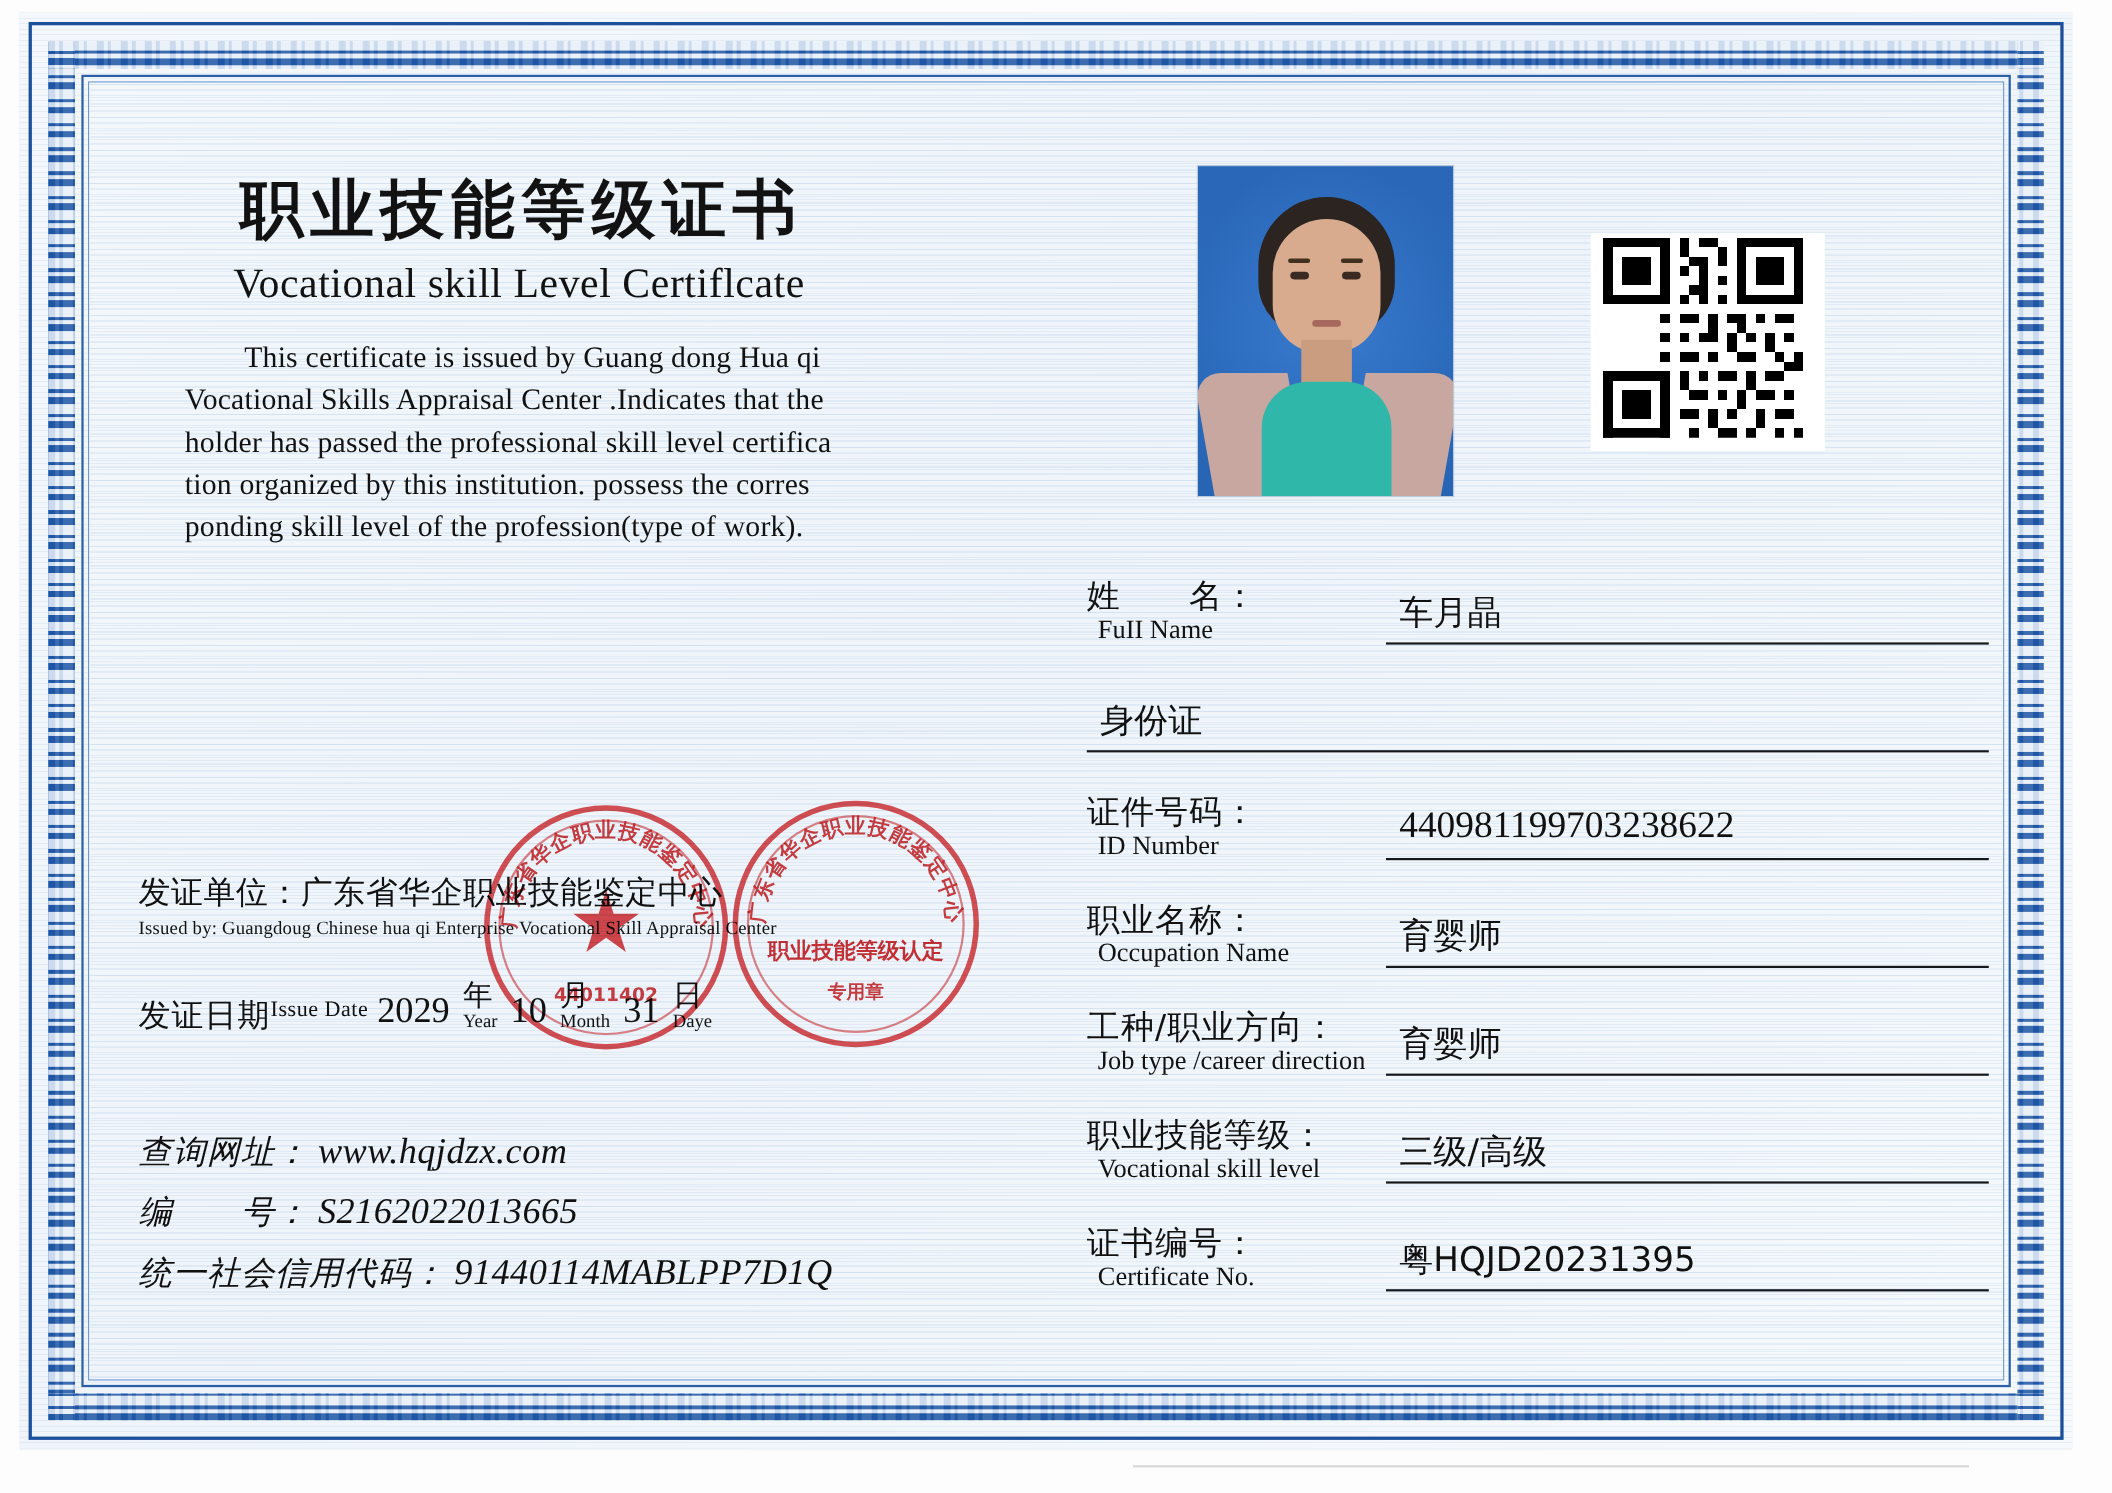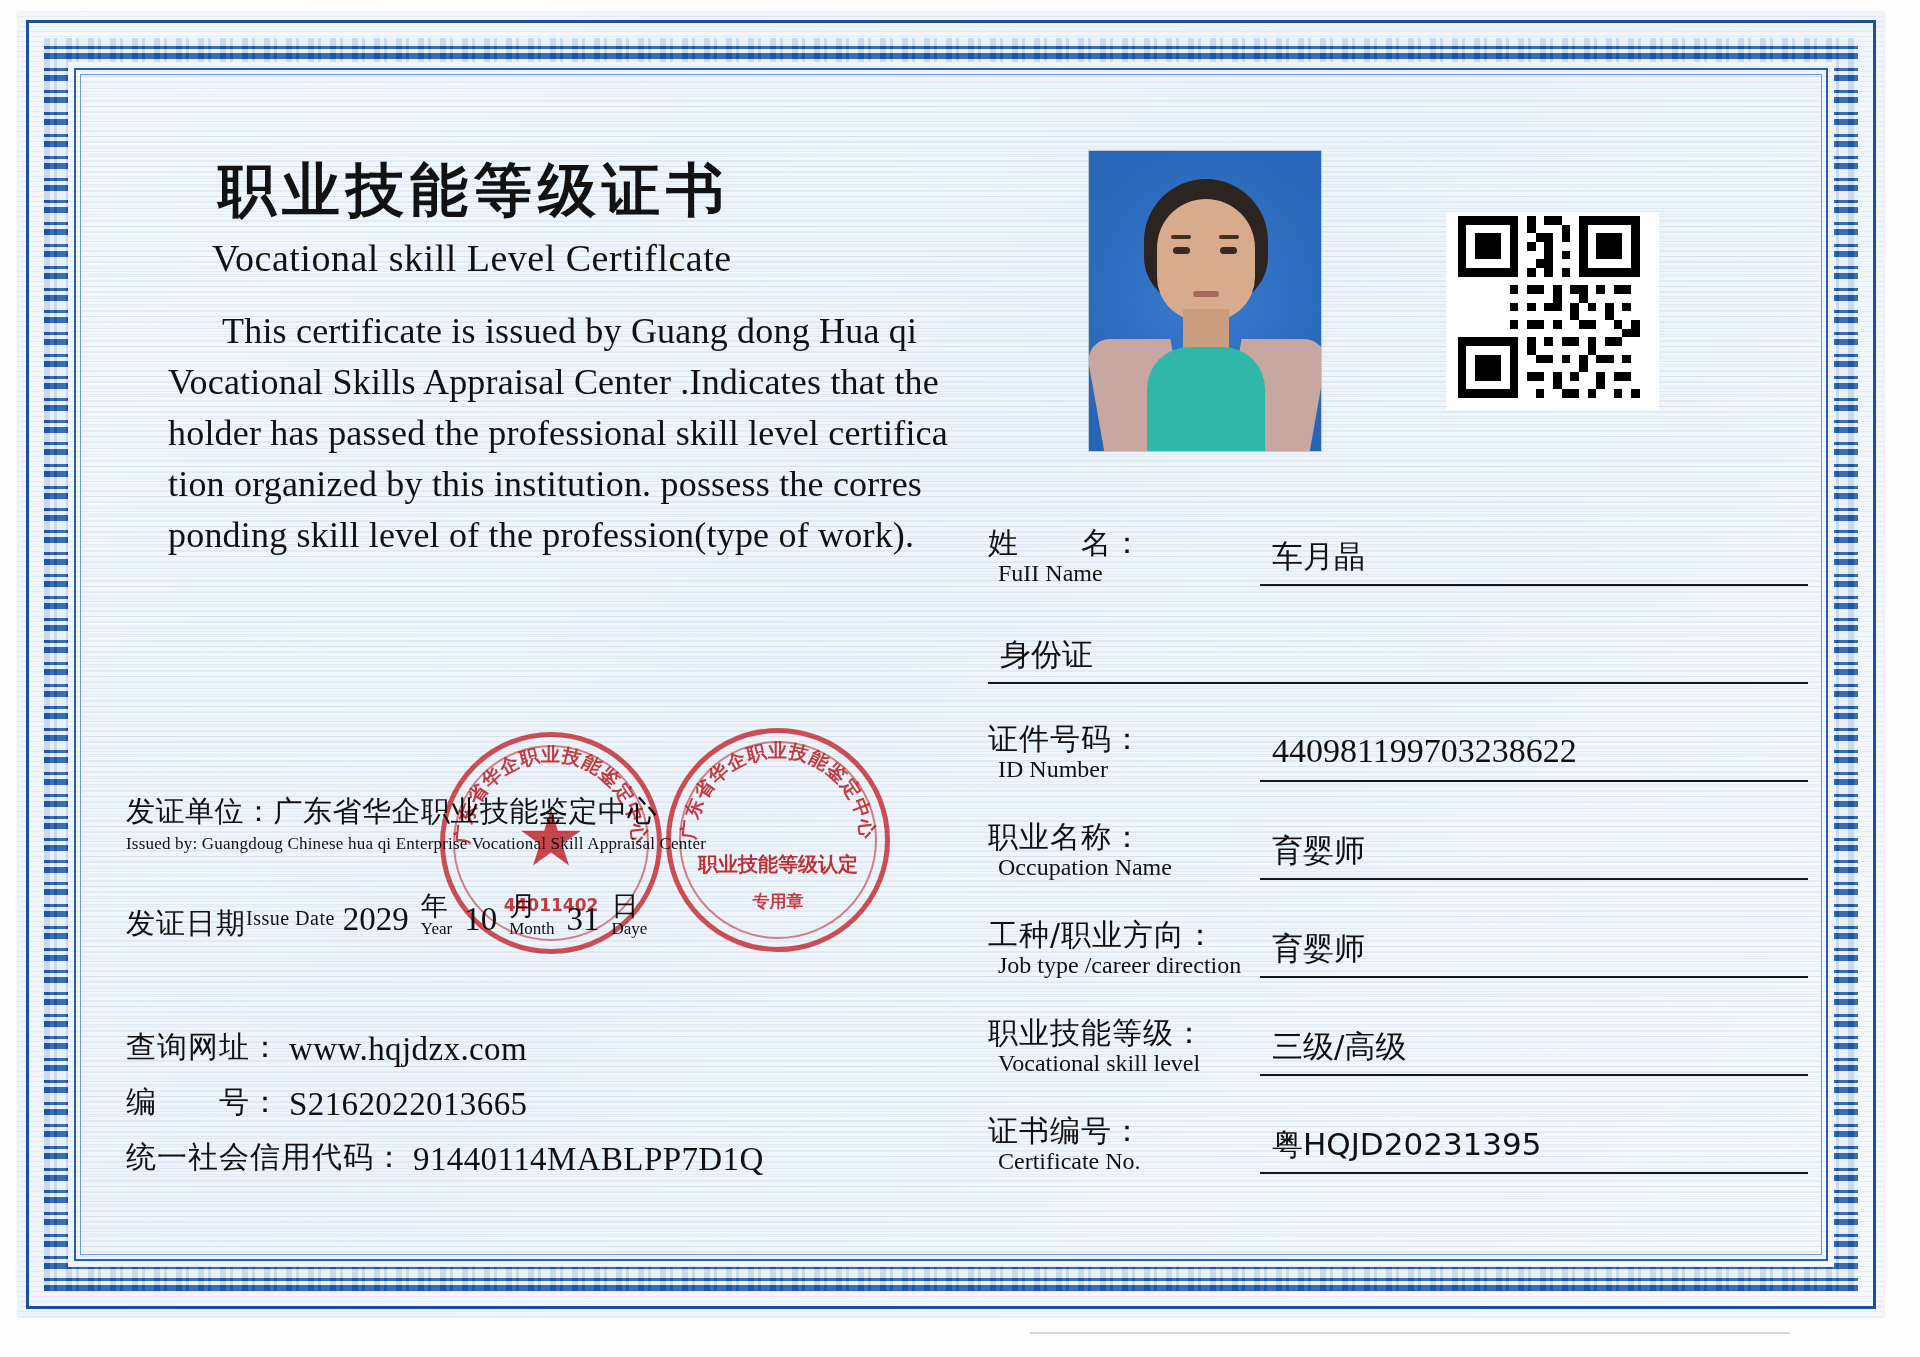--- a/index.html
+++ b/index.html
@@ -114,21 +114,21 @@
     font-family: "DejaVu Sans", sans-serif;
     font-size: 31px;
     line-height: 1.55;
     color: #111;
     margin: 0 0 0 0;
     letter-spacing: 1px;
   }
   .para-cn .indent { padding-left: 62px; display: inline-block; }
 
   .para-en {
-    font-size: 36px;
+    font-size: 27px;
     line-height: 1.42;
     color: #111;
     letter-spacing: .2px;
   }
   .para-en .indent { padding-left: 54px; display: inline-block; }
 
   .issuer-block { position: absolute; left: 28px; top: 700px; width: 790px; }
   .issuer-cn {
     font-family: "DejaVu Sans", sans-serif;
     font-size: 29px;
@@ -159,26 +159,27 @@
     font-size: 33px;
     padding: 0 8px;
   }
   .unit-lbl { display: flex; flex-direction: column; line-height: 1.05; margin: 0 4px; }
   .unit-lbl .cn { font-family: "DejaVu Sans", sans-serif; font-size: 27px; }
   .unit-lbl .en { font-family: "Liberation Serif", serif; font-size: 17px; }
 
   .bottom-lines { position: absolute; left: 28px; top: 935px; width: 820px; }
   .bl-row {
     display: flex;
-    align-items: flex-end;
+    align-items: center;
     font-family: "DejaVu Sans", sans-serif;
     font-size: 30px;
     color: #111;
     margin-bottom: 14px;
     letter-spacing: 1px;
+    font-style: italic;
   }
   .bl-row .lbl { white-space: pre; }
   .bl-row .val {
     font-family: "Liberation Serif", serif;
     font-size: 33px;
     margin-left: 8px;
     letter-spacing: .4px;
   }
 
   

